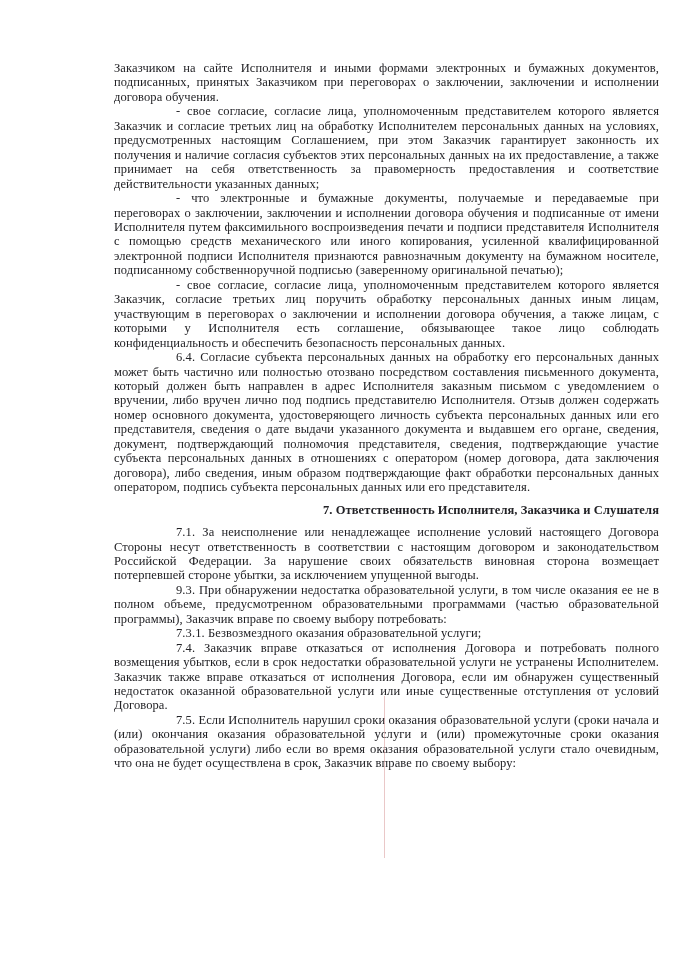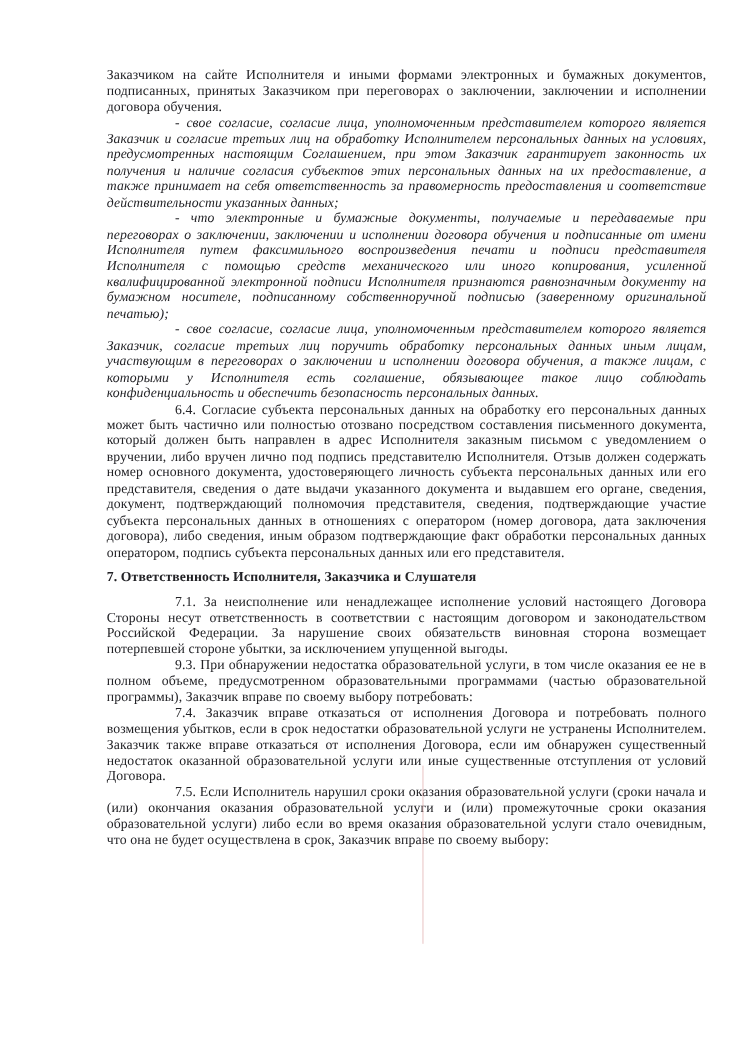--- a/index.html
+++ b/index.html
@@ -5,39 +5,39 @@
   html, body { margin: 0; padding: 0; }
   body {
     width: 678px;
     height: 960px;
     background: #ffffff;
     position: relative;
     overflow: hidden;
   }
   .text-column {
     position: absolute;
-    left: 97px;
+    left: 114px;
     top: 61px;
     width: 545px;
     font-family: "Liberation Serif", serif;
     font-size: 12.5px;
     line-height: 14.45px;
     color: #222226;
     text-align: justify;
     letter-spacing: 0.1px;
   }
   .para {
     margin: 0;
     text-indent: 62px;
   }
   .para.continuation { text-indent: 0; }
-  .para.bullet { text-indent: 62px; font-style: italic; }
+  .para.bullet { text-indent: 62px; }
   .para.heading {
     font-weight: 700;
-    text-align: left;
+    text-align: right;
     text-indent: 0;
     margin: 8px 0 8px 0;
   }
   .artifact-line {
     position: absolute;
     left: 384px;
     top: 696px;
     width: 1px;
     height: 162px;
     background: #d89a9a;
@@ -50,18 +50,19 @@
 <main class="text-column" style="color: rgb(34, 34, 38);">
   <div>
       <p class="para continuation">Заказчиком на сайте Исполнителя и иными формами электронных и бумажных документов, подписанных, принятых Заказчиком при переговорах о заключении, заключении и исполнении договора обучения.</p>
       <p class="para bullet">- свое согласие, согласие лица, уполномоченным представителем которого является Заказчик и согласие третьих лиц на обработку Исполнителем персональных данных на условиях, предусмотренных настоящим Соглашением, при этом Заказчик гарантирует законность их получения и наличие согласия субъектов этих персональных данных на их предоставление, а также принимает на себя ответственность за правомерность предоставления и соответствие действительности указанных данных;</p>
       <p class="para bullet">- что электронные и бумажные документы, получаемые и передаваемые при переговорах о заключении, заключении и исполнении договора обучения и подписанные от имени Исполнителя путем факсимильного воспроизведения печати и подписи представителя Исполнителя с помощью средств механического или иного копирования, усиленной квалифицированной электронной подписи Исполнителя признаются равнозначным документу на бумажном носителе, подписанному собственноручной подписью (заверенному оригинальной печатью);</p>
       <p class="para bullet">- свое согласие, согласие лица, уполномоченным представителем которого является Заказчик, согласие третьих лиц поручить обработку персональных данных иным лицам, участвующим в переговорах о заключении и исполнении договора обучения, а также лицам, с которыми у Исполнителя есть соглашение, обязывающее такое лицо соблюдать конфиденциальность и обеспечить безопасность персональных данных.</p>
       <p class="para indent">6.4. Согласие субъекта персональных данных на обработку его персональных данных может быть частично или полностью отозвано посредством составления письменного документа, который должен быть направлен в адрес Исполнителя заказным письмом с уведомлением о вручении, либо вручен лично под подпись представителю Исполнителя. Отзыв должен содержать номер основного документа, удостоверяющего личность субъекта персональных данных или его представителя, сведения о дате выдачи указанного документа и выдавшем его органе, сведения, документ, подтверждающий полномочия представителя, сведения, подтверждающие участие субъекта персональных данных в отношениях с оператором (номер договора, дата заключения договора), либо сведения, иным образом подтверждающие факт обработки персональных данных оператором, подпись субъекта персональных данных или его представителя.</p>
       <p class="para heading">7. Ответственность Исполнителя, Заказчика и Слушателя</p>
       <p class="para indent">7.1. За неисполнение или ненадлежащее исполнение условий настоящего Договора Стороны несут ответственность в соответствии с настоящим договором и законодательством Российской Федерации. За нарушение своих обязательств виновная сторона возмещает потерпевшей стороне убытки, за исключением упущенной выгоды.</p>
       <p class="para indent">9.3. При обнаружении недостатка образовательной услуги, в том числе оказания ее не в полном объеме, предусмотренном образовательными программами (частью образовательной программы), Заказчик вправе по своему выбору потребовать:</p>
+      <p class="para indent">7.3.1. Безвозмездного оказания образовательной услуги;</p>
       <p class="para indent">7.4. Заказчик вправе отказаться от исполнения Договора и потребовать полного возмещения убытков, если в срок недостатки образовательной услуги не устранены Исполнителем. Заказчик также вправе отказаться от исполнения Договора, если им обнаружен существенный недостаток оказанной образовательной услуги или иные существенные отступления от условий Договора.</p>
       <p class="para indent">7.5. Если Исполнитель нарушил сроки оказания образовательной услуги (сроки начала и (или) окончания оказания образовательной услуги и (или) промежуточные сроки оказания образовательной услуги) либо если во время оказания образовательной услуги стало очевидным, что она не будет осуществлена в срок, Заказчик вправе по своему выбору:</p>
     </div>
 </main>
 
 <div class="artifact-line" style="background: rgb(216, 154, 154);"></div>
 
 </body></html>

